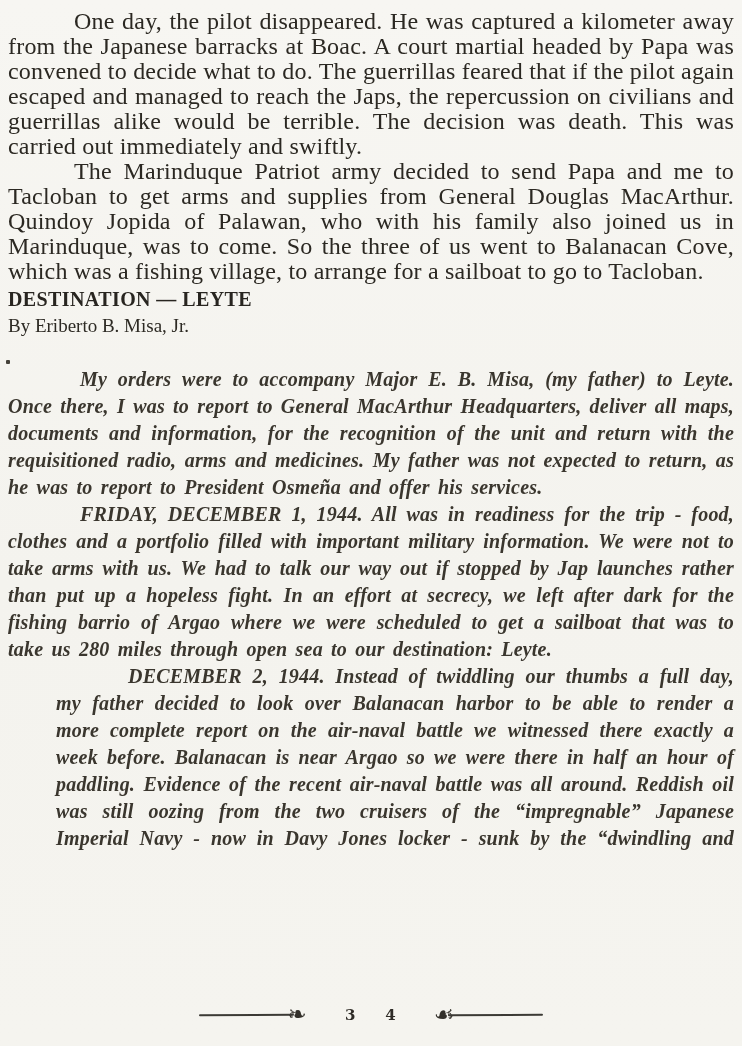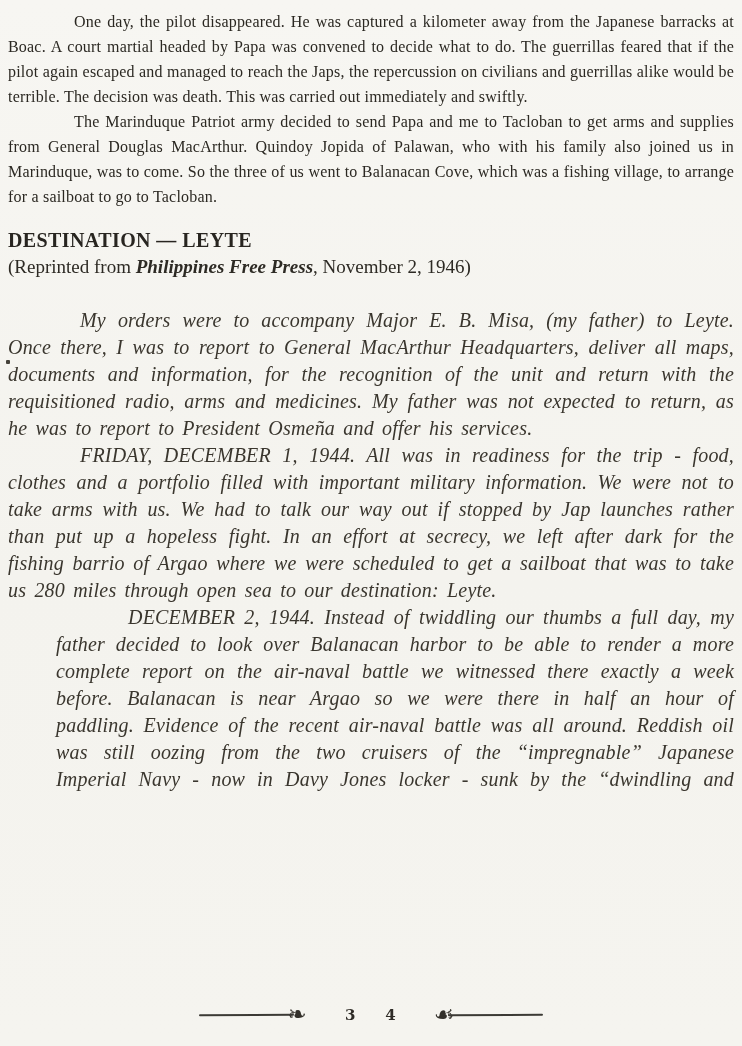--- a/index.html
+++ b/index.html
@@ -12,28 +12,28 @@
     position: relative;
     box-sizing: border-box;
     width: 742px; height: 1046px;
     padding: 9px 8px 0 8px;
     background: linear-gradient(180deg, #f7f6f2 0%, #f4f3ee 55%, #f5f4ef 100%);
     color: #2d2a24;
     font-family: "Liberation Serif", serif;
   }
   .intro-paragraph {
     margin: 0;
-    font-size: 16px;
+    font-size: 24px;
     line-height: 25px;
     text-align: justify;
     text-indent: 66px;
     letter-spacing: 0.2px;
     color: #2b2822;
   }
-  .section-heading { margin-top: 18px; }
+  .section-heading { margin-top: 2px; }
   .section-title {
     margin: 0;
     font-size: 20px;
     font-weight: bold;
     line-height: 27px;
     letter-spacing: 0.4px;
     color: #282520;
   }
   .byline {
     margin: 0;
@@ -47,21 +47,21 @@
   }
   .reprint-source { font-style: italic; font-weight: bold; }
   .diary { margin-top: 27px; }
   .diary-paragraph {
     margin: 0;
     font-size: 20px;
     line-height: 27px;
     text-align: justify;
     text-indent: 72px;
     font-style: italic;
-    font-weight: normal;
+    font-weight: bold;
     word-spacing: 3px;
     letter-spacing: 0.2px;
     color: #3a362e;
   }
   .diary-paragraph.continued { text-align-last: justify; margin-left: 48px; }
   .stray-ink-mark {
     position: absolute;
     left: 6px; top: 360px;
     width: 4px; height: 4px;
     background: #45413a;
@@ -106,21 +106,21 @@
 
 <div class="page">
 
   <div class="intro">
     <p class="intro-paragraph">One day, the pilot disappeared. He was captured a kilometer away from the Japanese barracks at Boac. A court martial headed by Papa was convened to decide what to do. The guerrillas feared that if the pilot again escaped and managed to reach the Japs, the repercussion on civilians and guerrillas alike would be terrible. The decision was death. This was carried out immediately and swiftly.</p>
     <p class="intro-paragraph">The Marinduque Patriot army decided to send Papa and me to Tacloban to get arms and supplies from General Douglas MacArthur. Quindoy Jopida of Palawan, who with his family also joined us in Marinduque, was to come. So the three of us went to Balanacan Cove, which was a fishing village, to arrange for a sailboat to go to Tacloban.</p>
   </div>
 
   <div class="section-heading">
     <h2 class="section-title">DESTINATION — LEYTE</h2>
-    <p class="reprint-line"><span>(Reprinted from </span><span class="reprint-source">Philippines Free Press</span><span>, November 2, 1946)</span></p>
+    <p class="byline">By Eriberto B. Misa, Jr.</p>
   </div>
 
   <div class="diary">
     <p class="diary-paragraph">My orders were to accompany Major E. B. Misa, (my father) to Leyte. Once there, I was to report to General MacArthur Headquarters, deliver all maps, documents and information, for the recognition of the unit and return with the requisitioned radio, arms and medicines. My father was not expected to return, as he was to report to President Osmeña and offer his services.</p>
     <p class="diary-paragraph">FRIDAY, DECEMBER 1, 1944. All was in readiness for the trip - food, clothes and a portfolio filled with important military information. We were not to take arms with us. We had to talk our way out if stopped by Jap launches rather than put up a hopeless fight. In an effort at secrecy, we left after dark for the fishing barrio of Argao where we were scheduled to get a sailboat that was to take us 280 miles through open sea to our destination: Leyte.</p>
     <p class="diary-paragraph continued">DECEMBER 2, 1944. Instead of twiddling our thumbs a full day, my father decided to look over Balanacan harbor to be able to render a more complete report on the air-naval battle we witnessed there exactly a week before. Balanacan is near Argao so we were there in half an hour of paddling. Evidence of the recent air-naval battle was all around. Reddish oil was still oozing from the two cruisers of the “impregnable” Japanese Imperial Navy - now in Davy Jones locker - sunk by the “dwindling and</p>
   </div>
 
   <div class="stray-ink-mark"></div>
 

